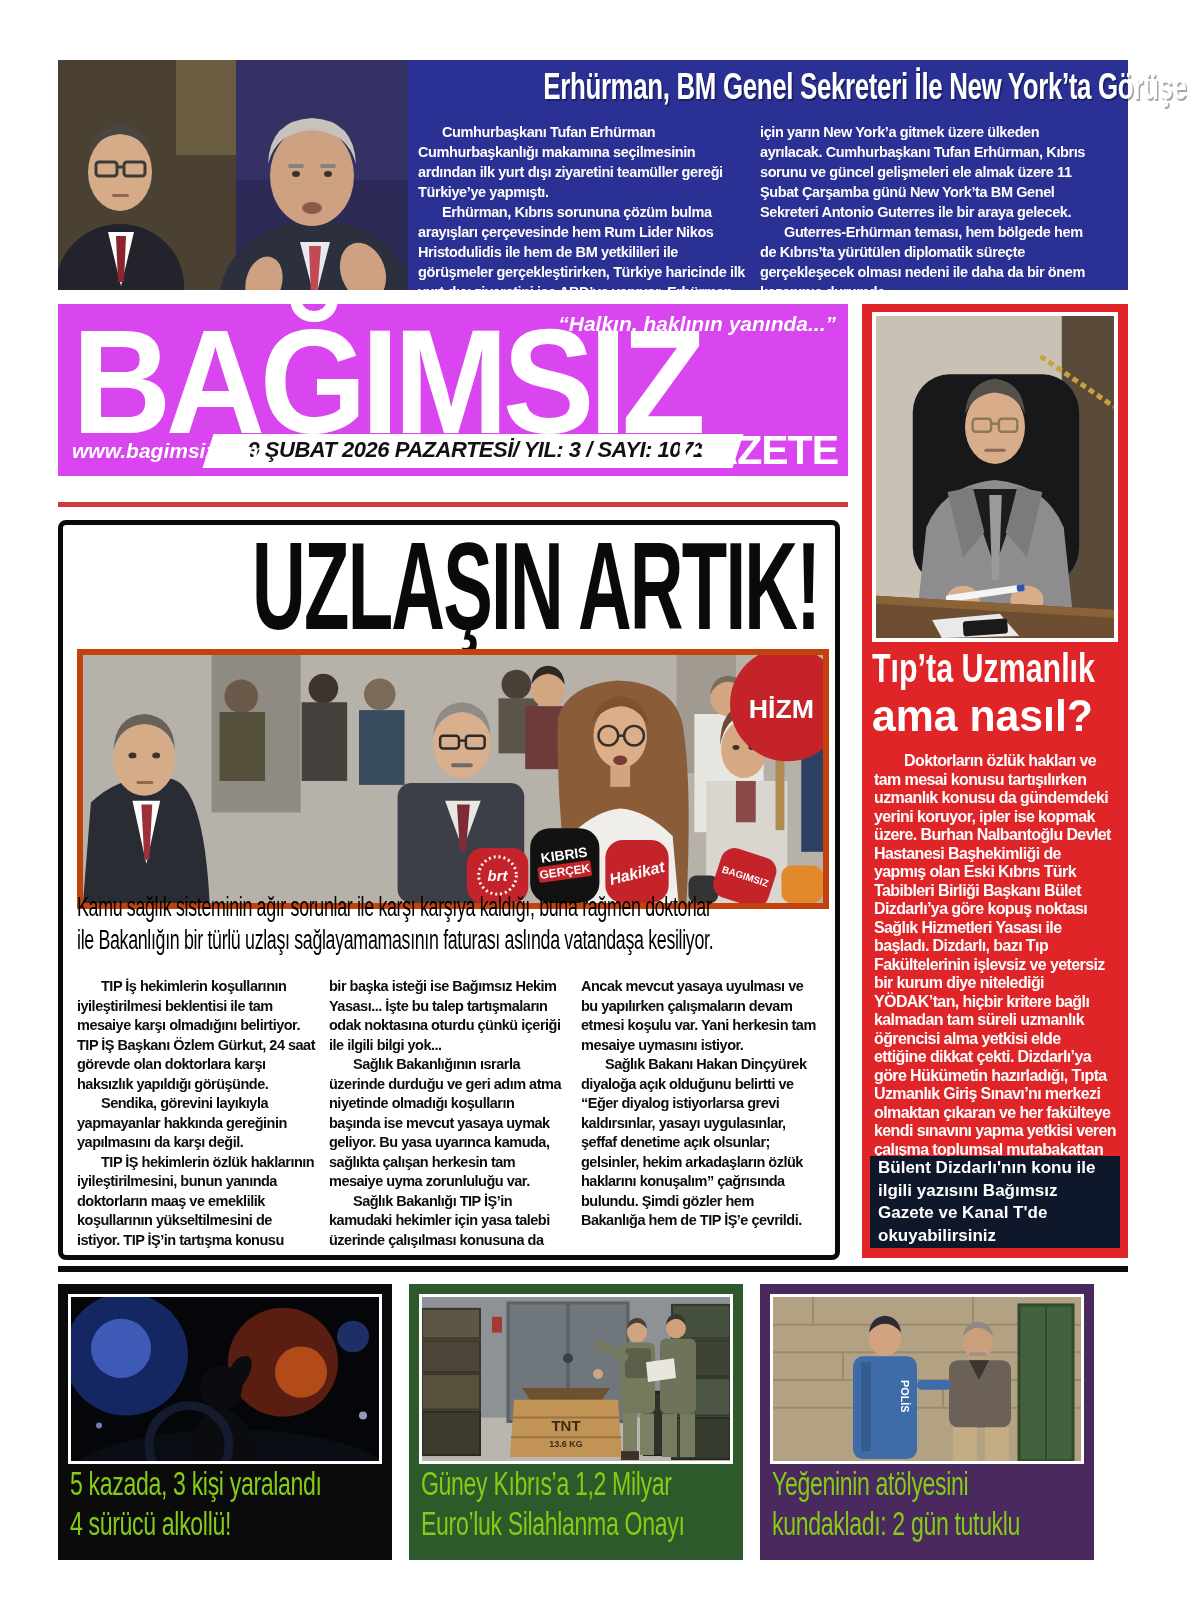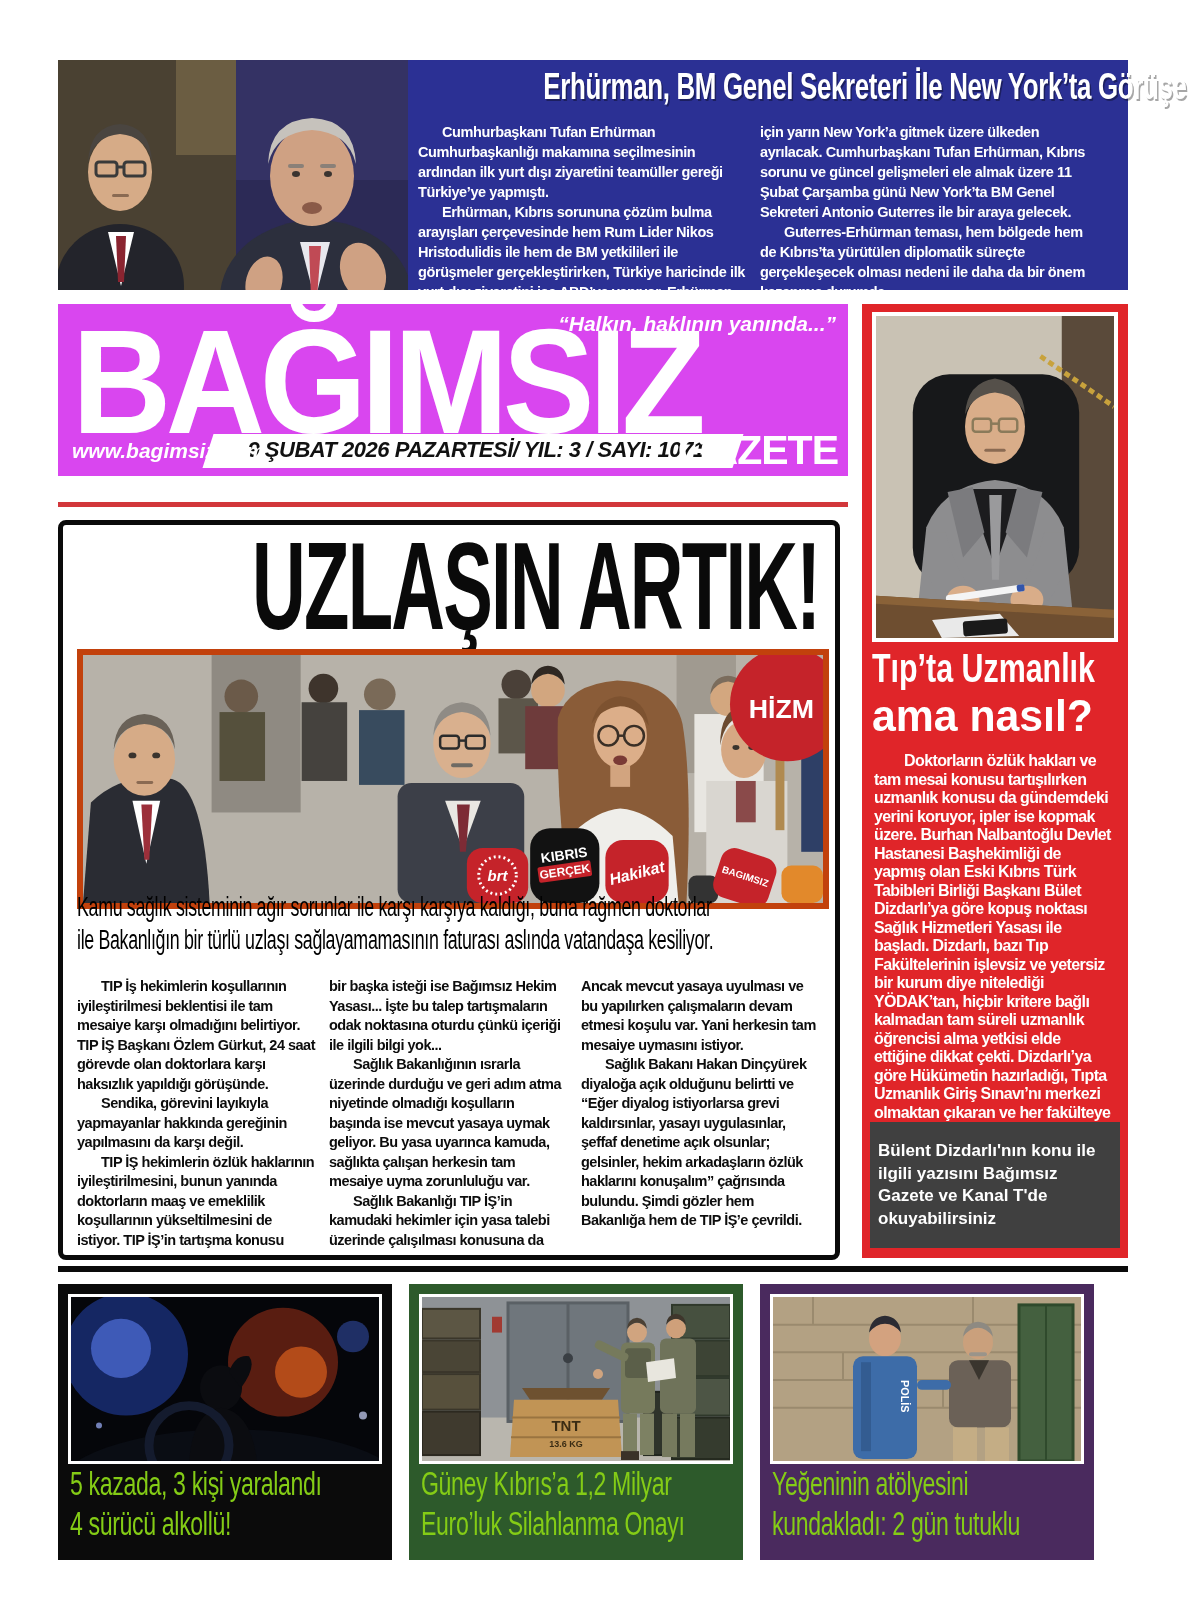--- a/index.html
+++ b/index.html
@@ -34,22 +34,22 @@
 
   
   #rightcol{left:862px;top:304px;width:266px;height:954px;background:#e02529;}
   #rc-photo{left:10px;top:8px;width:238px;height:322px;border:4px solid #fff;background:#c9c2b4;}
   #rc-t1,#rc-t2{left:10px;color:#fff;font-weight:bold;white-space:nowrap;transform-origin:left center;}
   #rc-t1{top:342px;font-size:40px;transform:scaleX(0.76);}
   #rc-t2{top:386px;font-size:45px;transform:scaleX(0.95);}
   #rc-body{left:12px;top:448px;width:242px;height:428px;color:#fff;font-weight:bold;font-size:16px;
         line-height:18.5px;letter-spacing:-0.6px;overflow:hidden;}
   #rc-body p{margin:0;text-indent:30px;}
-  #rc-note{left:8px;bottom:10px;width:234px;background:#404040;color:#fff;font-weight:bold;
-        font-size:17px;line-height:1.32;padding:18px 8px;}
+  #rc-note{left:8px;bottom:10px;width:234px;background:#0f172a;color:#fff;font-weight:bold;
+        font-size:17px;line-height:1.32;padding:1px 8px;}
 
   
   #mainbox{left:58px;top:520px;width:772px;height:730px;border:5px solid #0a0a0a;border-radius:8px;background:#fff;}
   #mainheadline{left:0;top:2px;width:772px;text-align:center;}
   #mainheadline span{display:inline-block;font-size:124px;line-height:118px;font-weight:bold;color:#0a0a0a;
         white-space:nowrap;letter-spacing:-3px;transform:scaleX(0.60);transform-origin:center;}
   #mainphoto{left:14px;top:124px;width:740px;height:248px;border:6px solid #c2410c;background:#b5b0a8;}
   #subhead{left:14px;top:366px;width:744px;color:#000;}
   #subhead div{font-size:27px;line-height:33px;letter-spacing:-0.5px;white-space:nowrap;
         transform:scaleX(0.66);transform-origin:left center;}

